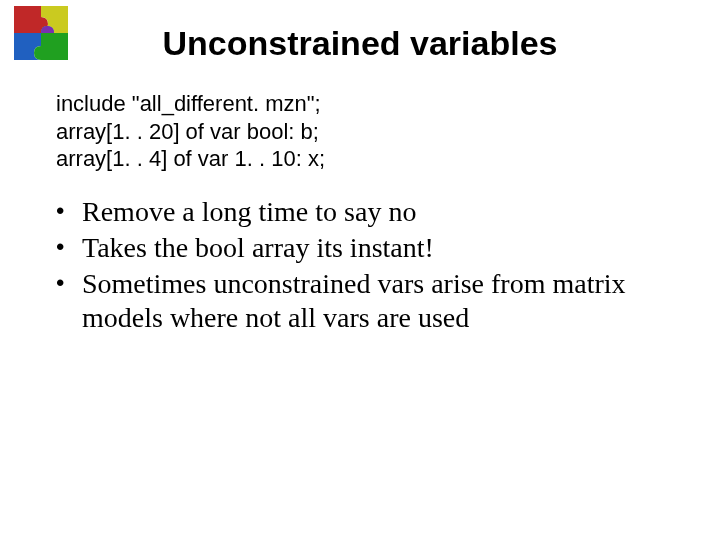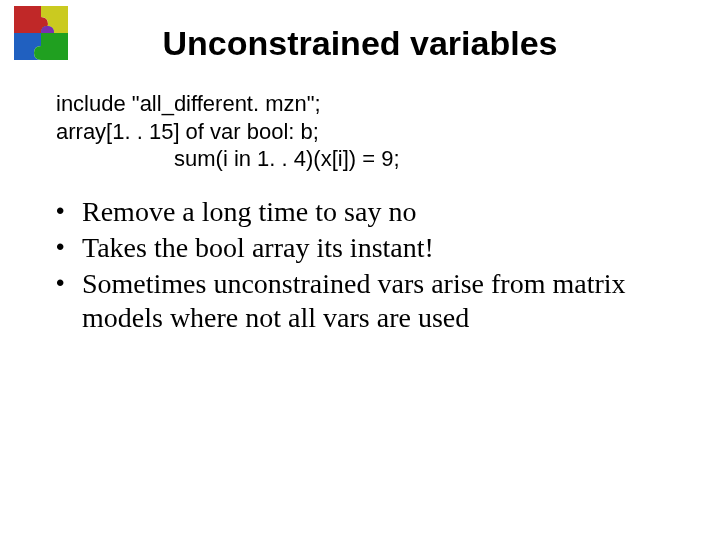--- a/index.html
+++ b/index.html
@@ -81,22 +81,22 @@
         <path d="M0 27 H27 Q27 20 33 20 Q40 20 40 27 H27 V40 Q20 40 20 47 Q20 54 27 54 H0 Z" fill="#2060c0"></path>
         <path d="M27 27 H54 V54 H27 Q20 54 20 47 Q20 40 27 40 Z" fill="#20a020"></path>
         <path d="M27 27 H40 Q40 20 33 20 Q27 20 27 27 Z" fill="#7a2fb0"></path>
       </svg>
     </div>
     <div class="title">Unconstrained variables</div>
   </div>
 
   <div class="code-block">
     <div>include "all_different. mzn";</div>
-    <div>array[1. . 15] of var bool: b;</div>
-    <div class="indent">sum(i in 1. . 4)(x[i]) = 9;</div>
+    <div>array[1. . 20] of var bool: b;</div>
+    <div>array[1. . 4] of var 1. . 10: x;</div>
   </div>
 
   <div class="bullets">
     <div class="bullet">
       <div class="dot">•</div>
       <div class="txt">Remove a long time to say no</div>
     </div>
     <div class="bullet">
       <div class="dot">•</div>
       <div class="txt">Takes the bool array its instant!</div>

